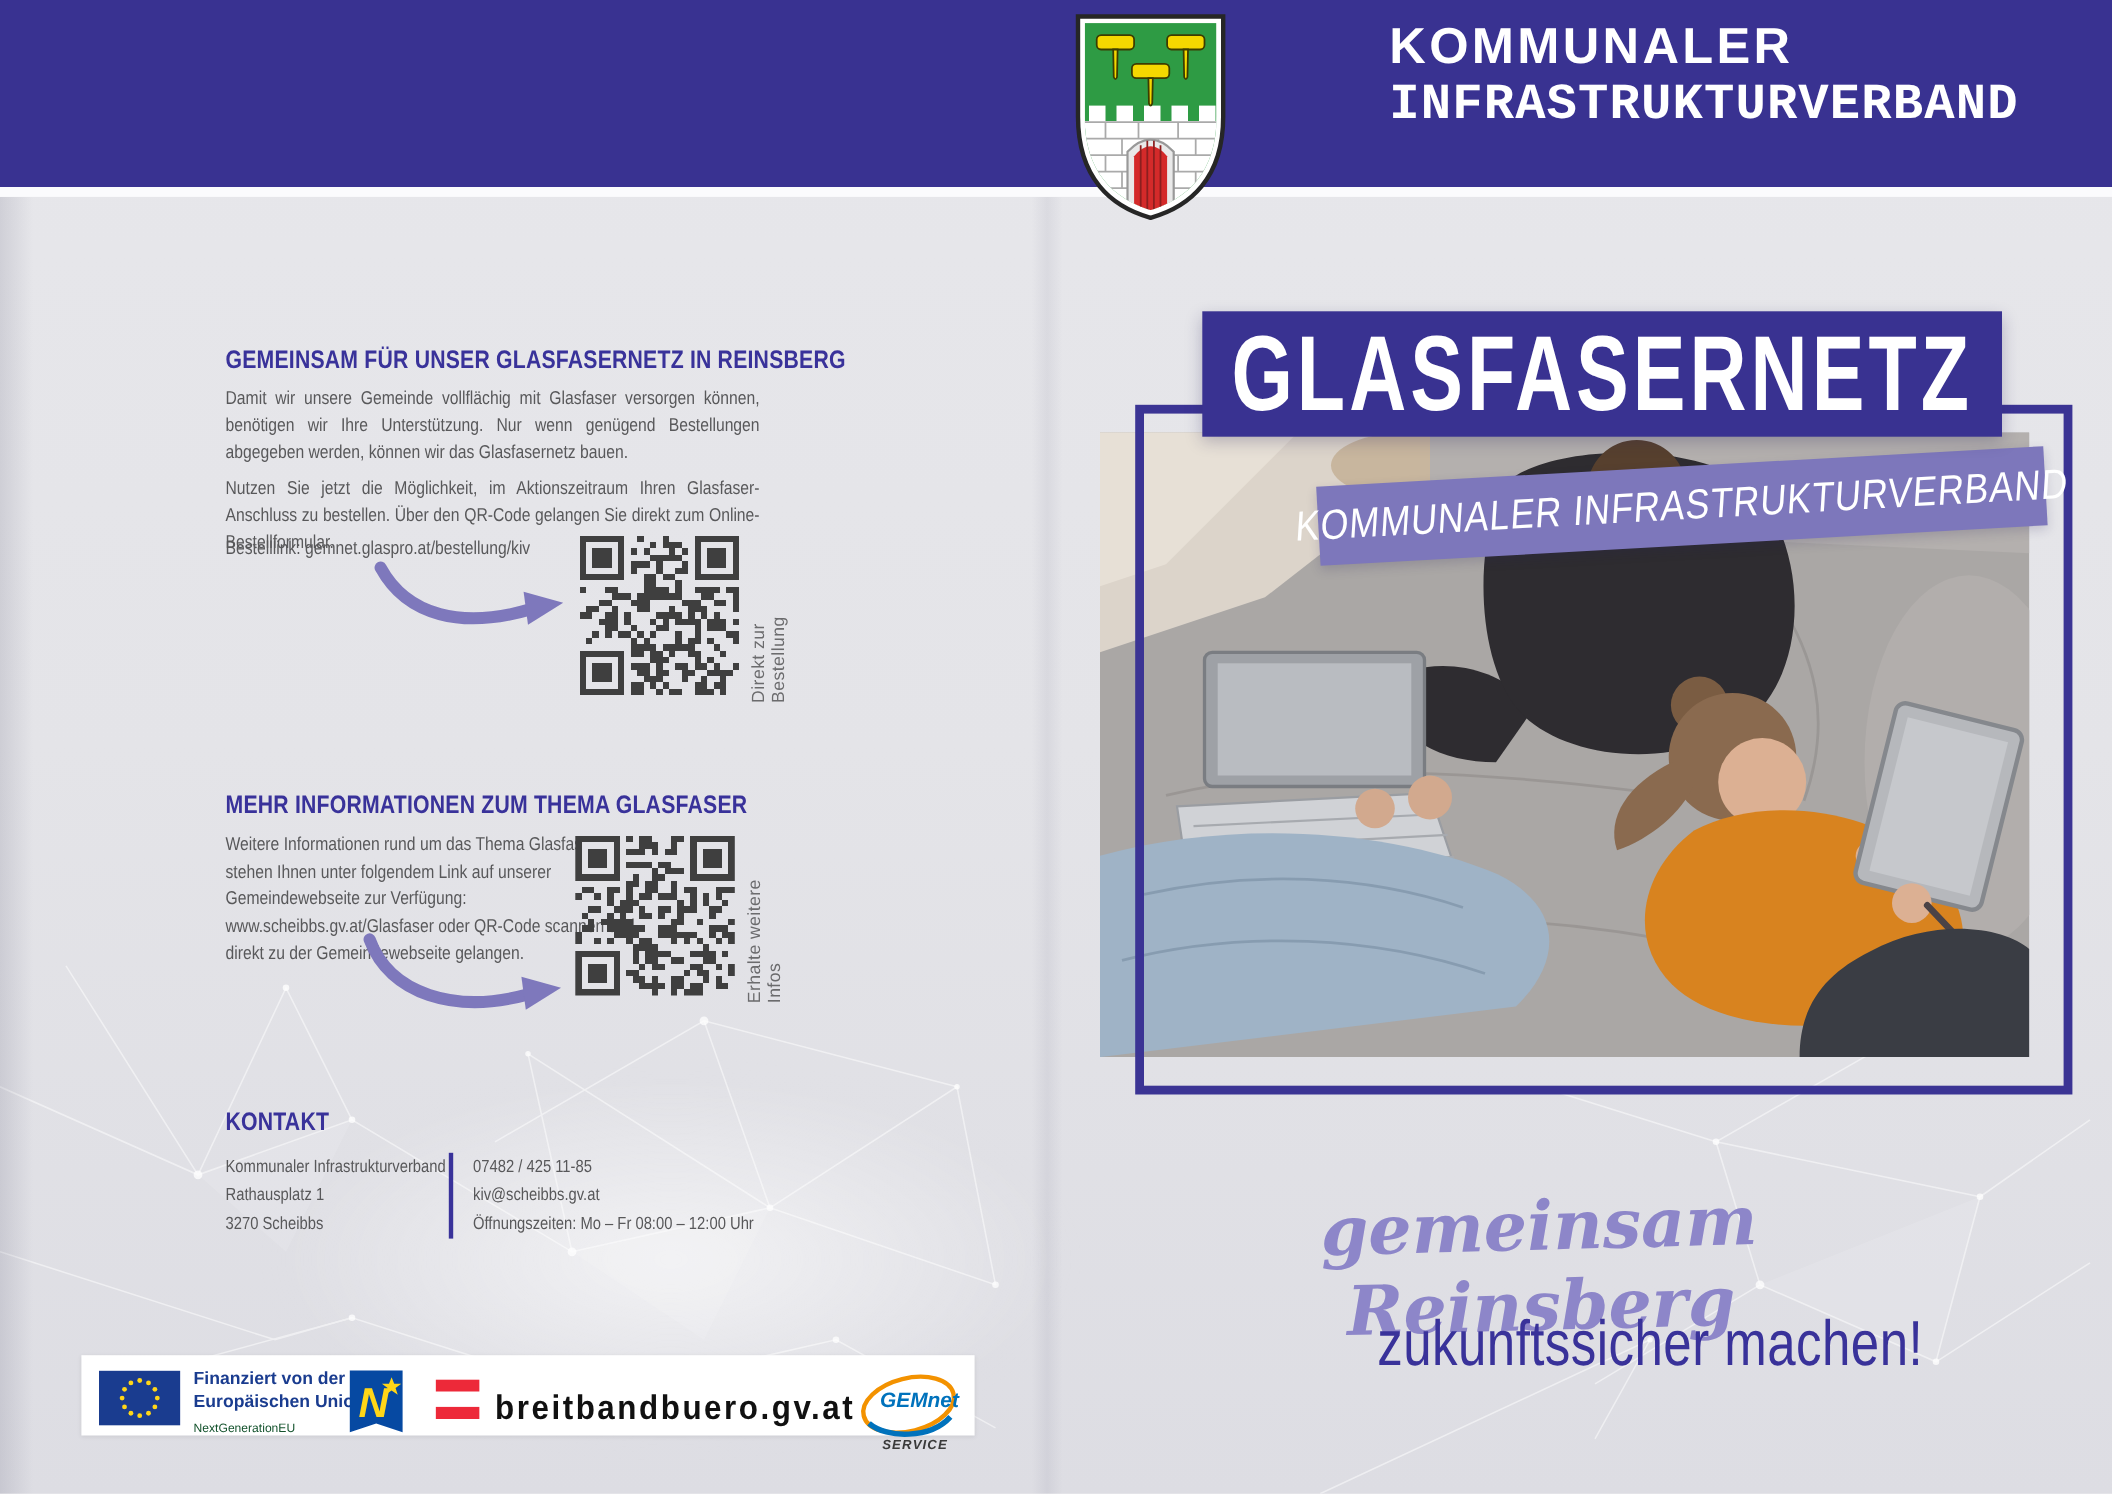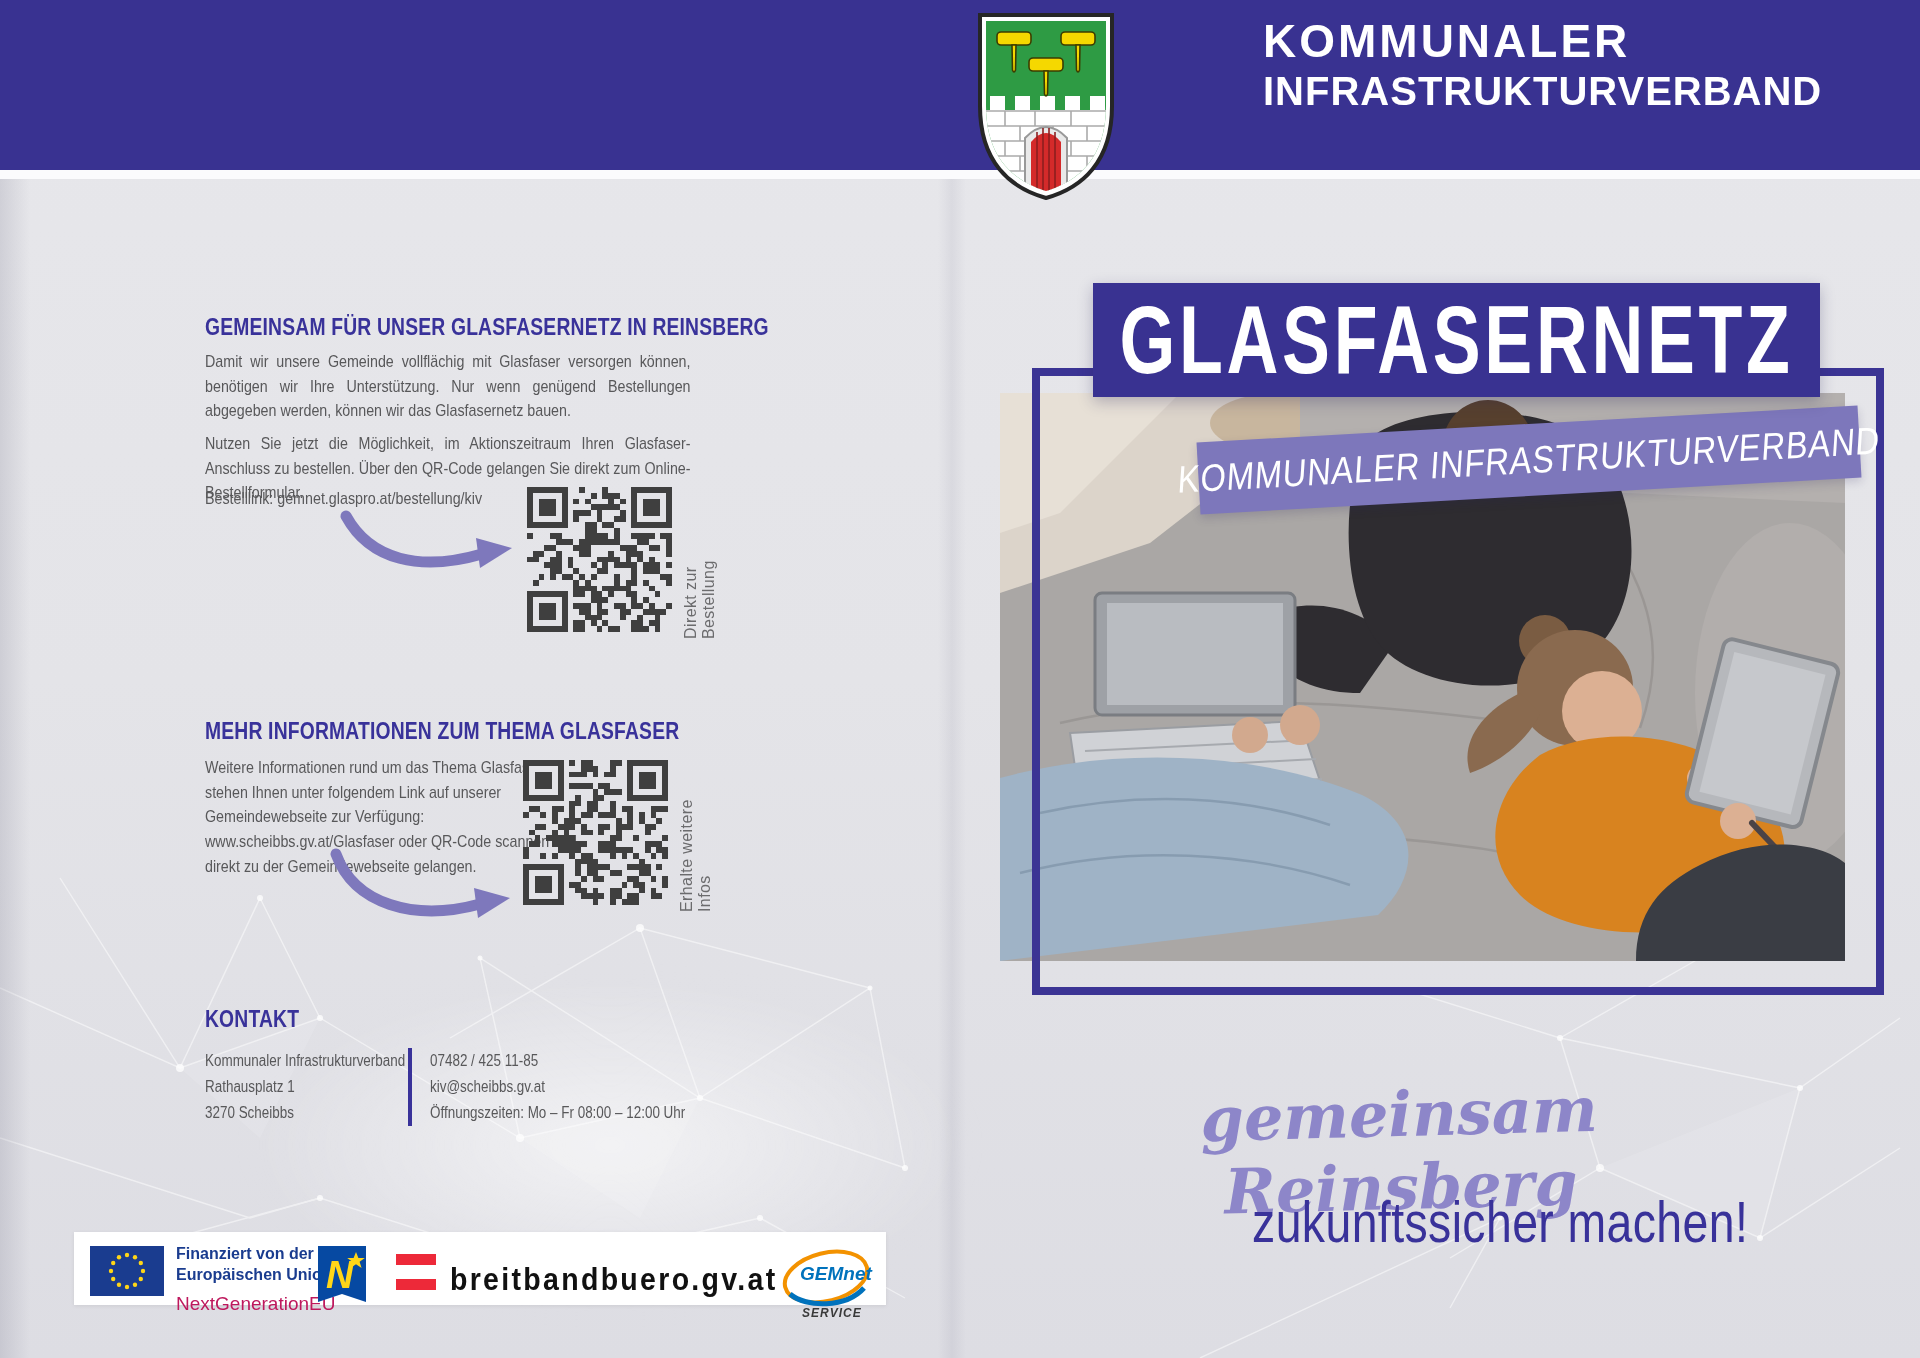--- a/index.html
+++ b/index.html
@@ -10,21 +10,21 @@
     -webkit-font-smoothing:antialiased;
   }
   .abs{position:absolute;}
   .cond{transform:scaleX(.84);transform-origin:0 0;}
   
   .header-band{left:0;top:0;width:1920px;height:170px;background:#393291;z-index:6;}
   .header-strip{left:0;top:170px;width:1920px;height:9px;background:#fbfbfd;z-index:5;}
   .crest{left:975px;top:10px;width:142px;height:192px;z-index:7;}
   .brand{left:1263px;top:14px;z-index:7;color:#fff;}
   .brand-l1{font-size:46px;font-weight:700;letter-spacing:3px;line-height:1.18;}
-  .brand-l2{font-size:40px;font-weight:700;letter-spacing:1px;line-height:1.18;}
+  .brand-l2{font-size:46px;font-weight:700;letter-spacing:1px;line-height:1.18;font-family:Liberation Mono, monospace;}
   .brand-sub{font-size:27px;font-weight:400;margin-top:9px;letter-spacing:.5px;}
   
   .h-ind{color:#39329a;font-weight:700;font-size:23px;letter-spacing:.2px;white-space:nowrap;}
   .body-txt{color:#58585a;font-size:17px;line-height:1.45;}
   .just{text-align:justify;}
   .qr-caption{color:#6b6b6d;font-size:16px;writing-mode:vertical-rl;transform:rotate(180deg);letter-spacing:.4px;}
   .kv-line{color:#58585a;font-size:16px;line-height:1.62;}
   .contact-divider{width:4px;background:#39329a;}
   
   .photo-frame{left:1032px;top:368px;width:836px;height:611px;border:8px solid #3b3494;z-index:2;}
@@ -39,21 +39,21 @@
   .banner2 span{display:inline-block;color:#fff;font-size:38px;font-weight:500;letter-spacing:1px;
     transform:scaleX(.86) skewX(-8deg);white-space:nowrap;}
   .tag-script{left:1110px;top:1078px;width:580px;text-align:center;z-index:2;
     font-family:"DejaVu Serif",serif;font-style:italic;font-weight:700;font-size:62px;color:#8d86c9;
     transform:rotate(-1.5deg);}
   .tag-main{left:1190px;top:1188px;width:640px;text-align:left;z-index:2;color:#39329a;}
   .tag-main span{display:inline-block;font-size:58px;font-weight:500;letter-spacing:.5px;transform:scaleX(.8);white-space:nowrap;}
   
   .logo-strip{left:74px;top:1232px;width:812px;height:73px;background:#fff;z-index:3;box-shadow:0 1px 4px rgba(0,0,0,.08);}
   .eu-l1,.eu-l2{color:#1a3c8f;font-weight:700;font-size:16px;line-height:1.3;}
-  .eu-l3{color:#be185d;font-size:19px;margin-top:7px;}
+  .eu-l3{color:#14532d;font-size:11px;margin-top:7px;}
   .bb-text{color:#111;font-size:31px;font-weight:600;letter-spacing:2.5px;white-space:nowrap;transform:scaleX(.92);transform-origin:0 50%;}
   .gemnet-t1{color:#0072bc;font-weight:700;font-size:19px;font-style:italic;line-height:1;}
   .gemnet-t2{color:#3a3a3a;font-weight:700;font-size:12px;font-style:italic;letter-spacing:1px;line-height:1;}
   
   .edge-shade{left:0;top:179px;width:30px;height:1179px;background:linear-gradient(90deg,rgba(90,90,115,.16),rgba(90,90,115,0));z-index:1;}
   .fold-shade{left:938px;top:179px;width:28px;height:1179px;background:linear-gradient(90deg,rgba(60,60,95,0),rgba(60,60,95,.07),rgba(60,60,95,0));z-index:1;}
   .glow{left:250px;top:980px;width:720px;height:330px;z-index:0;filter:blur(14px);
     background:radial-gradient(closest-side,rgba(255,255,255,.6),rgba(255,255,255,0));}
   .plexus{left:0;top:838px;width:1920px;height:520px;z-index:0;}
   svg{display:block;}

